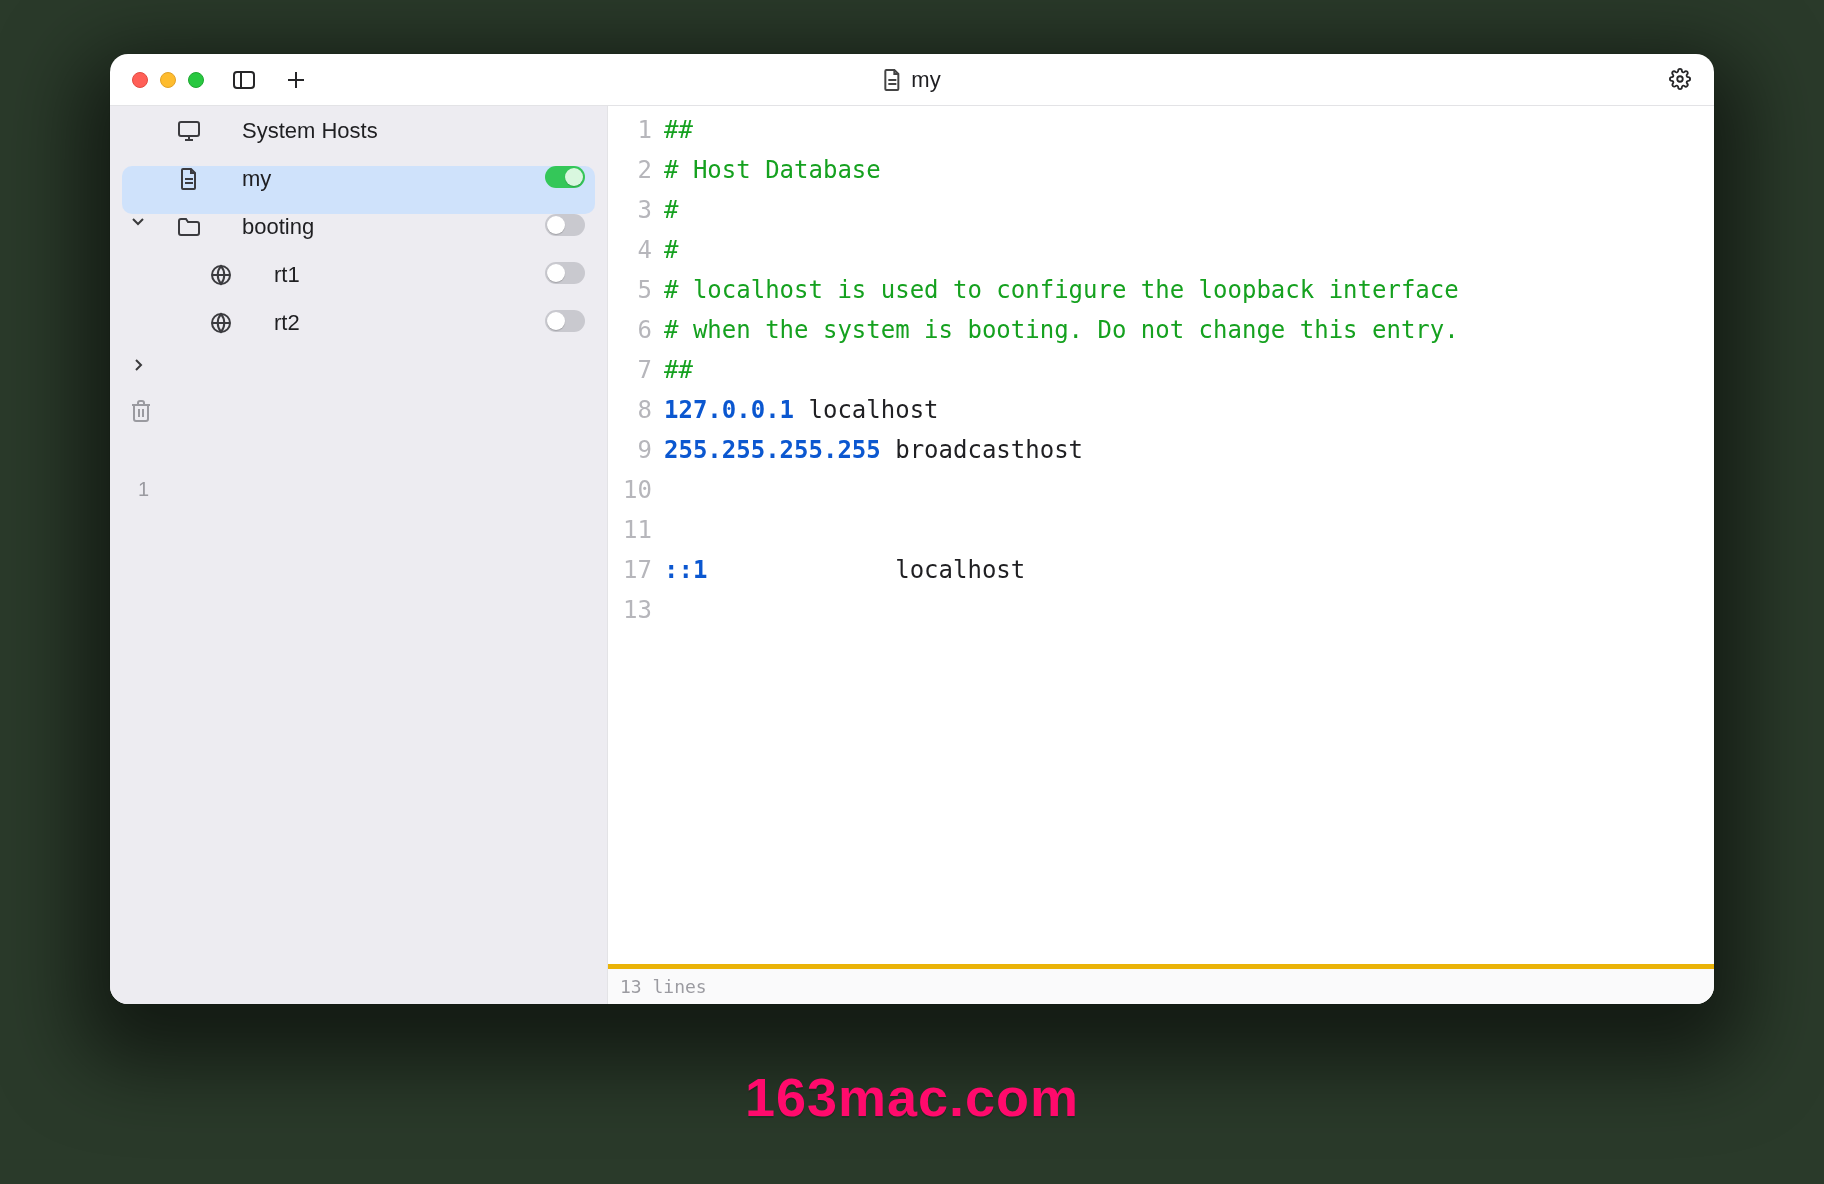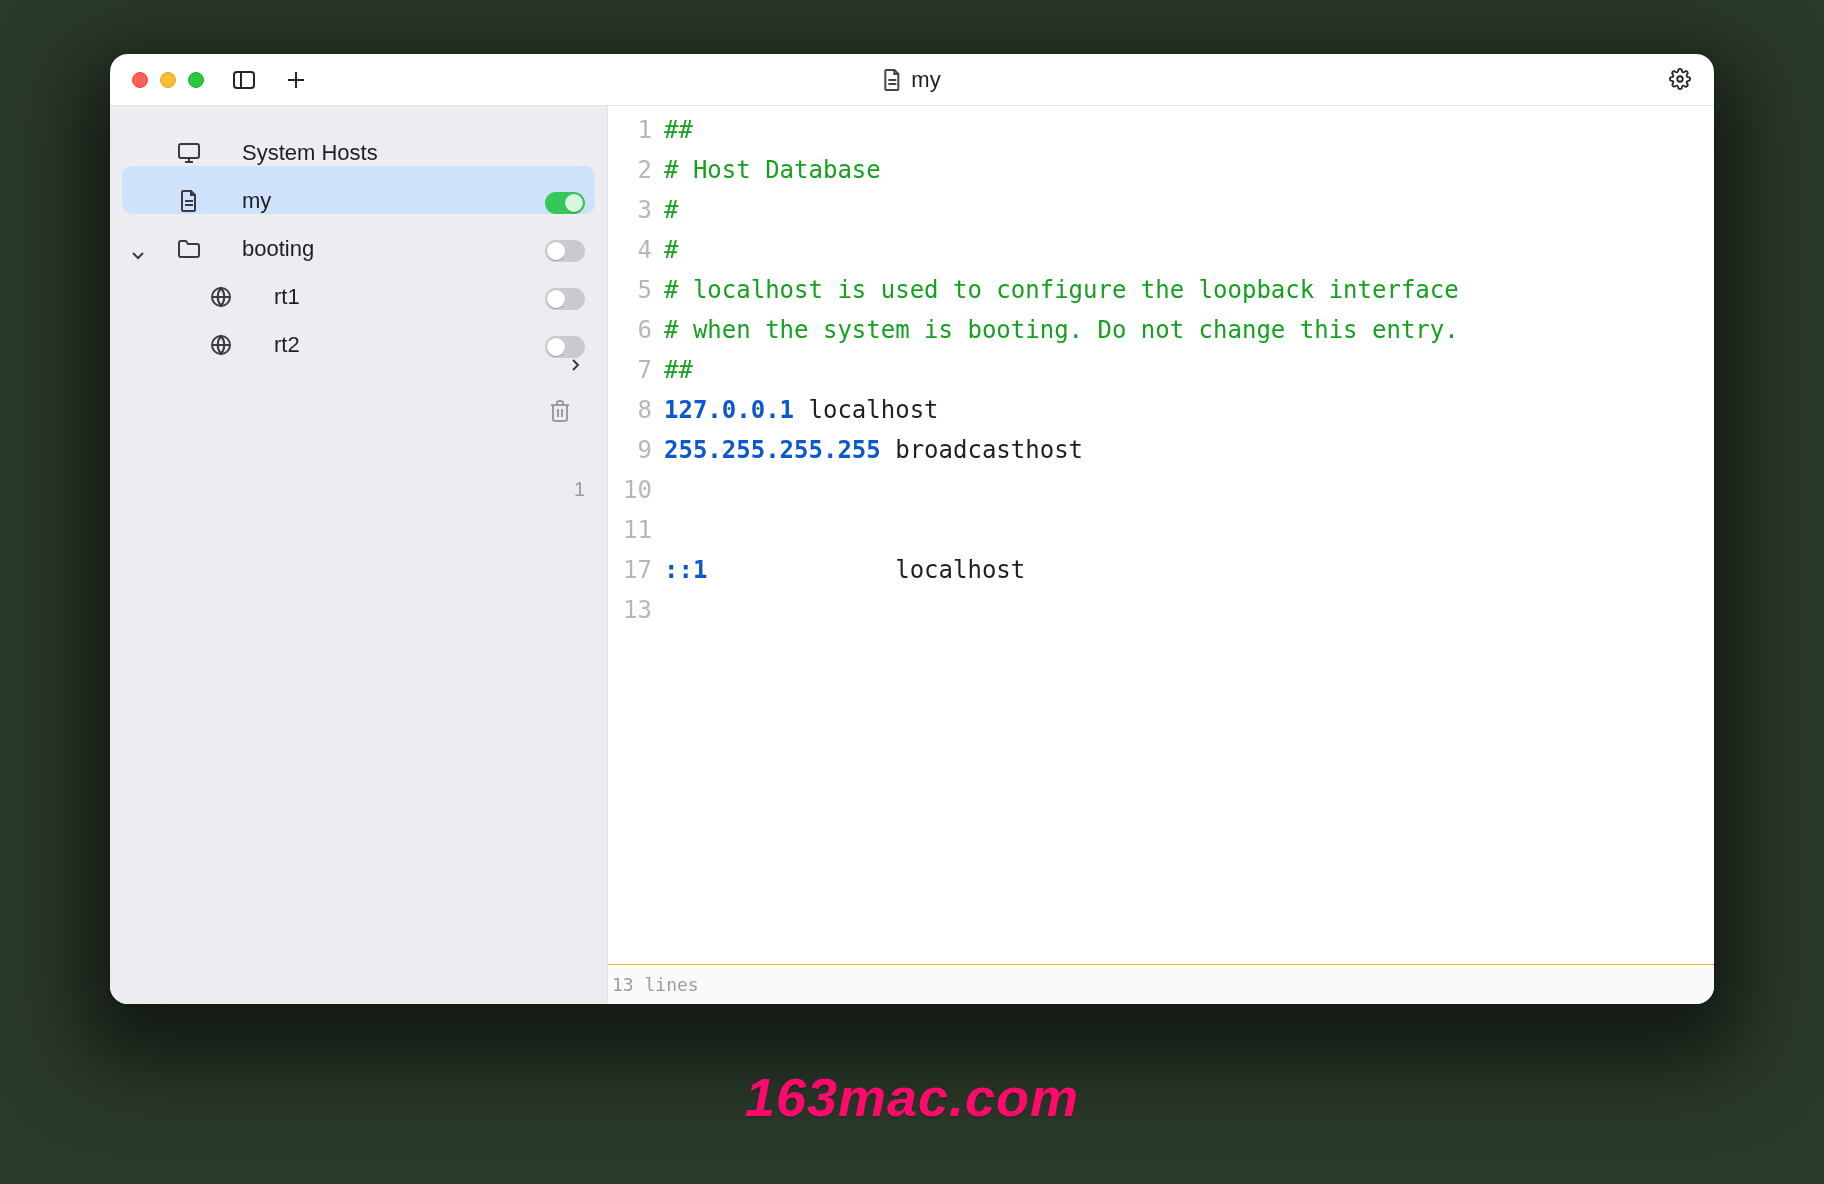--- a/index.html
+++ b/index.html
@@ -35,21 +35,21 @@
   
   .body { flex: 1 1 auto; display: flex; min-height: 0; }
   .sidebar {
     width: 498px; flex: 0 0 498px;
     background: #edecf1;
     border-right: 1px solid #e3e3e6;
     padding: 12px 12px 12px 12px;
     overflow-y: auto;
   }
   .row {
-    display: flex; align-items: flex-end;
+    display: flex; align-items: flex-start;
     height: 48px; border-radius: 10px;
     padding: 0 10px 0 6px;
     font-size: 22px; color: #1f1f22;
     position: relative;
     gap: 28px;
   }
   .row .chev { width: 20px; display: inline-flex; justify-content: center; color: #3a3a3c; }
   .row .ind0 { width: 20px; }
   .row .ind1 { width: 52px; }
   .row .icon { width: 26px; height: 26px; display: inline-flex; align-items: center; justify-content: center; color: #3b3b3f; margin-right: 12px; }
@@ -69,35 +69,34 @@
   .toggle.on::after { left: auto; right: 2px; background: #d9f7df; }
   
   .editor-wrap { flex: 1 1 auto; display: flex; flex-direction: column; min-width: 0; }
   .editor { flex: 1 1 auto; display: flex; font-family: ui-monospace, SFMono-Regular, Menlo, Consolas, monospace; font-size: 24px; line-height: 40px; overflow: auto; padding-top: 4px; }
   .gutter { width: 56px; flex: 0 0 56px; text-align: right; color: #b6b6bb; padding-right: 12px; user-select: none; }
   .code { flex: 1 1 auto; white-space: pre; padding-right: 16px; color: #1f1f22; }
   .tok-comment { color: #15a11f; }
   .tok-ip { color: #0b57d0; font-weight: 600; }
   .statusbar {
     height: 40px; flex: 0 0 40px;
-    border-top: 1px solid #eab308;
+    border-top: 5px solid #eab308;
     display: flex; align-items: center;
-    padding: 0 4px;
+    padding: 0 12px;
     font-family: ui-monospace, SFMono-Regular, Menlo, Consolas, monospace;
     font-size: 18px; color: #9b9ba1;
     background: #fafafb;
   }
   .watermark {
     position: absolute; left: 50%; transform: translateX(-50%);
     bottom: 56px;
     font-size: 54px; font-weight: 800; letter-spacing: 1px;
     color: #ff0a6c;
     font-family: "Arial Black", Arial, sans-serif;
     text-shadow: 0 2px 0 rgba(0,0,0,.15);
-    font-style: italic;
   }
   svg { display: block; }
 </style>
 </head>
 <body>
 
 <div class="stage">
   <div class="window">
 
     <div class="titlebar">

